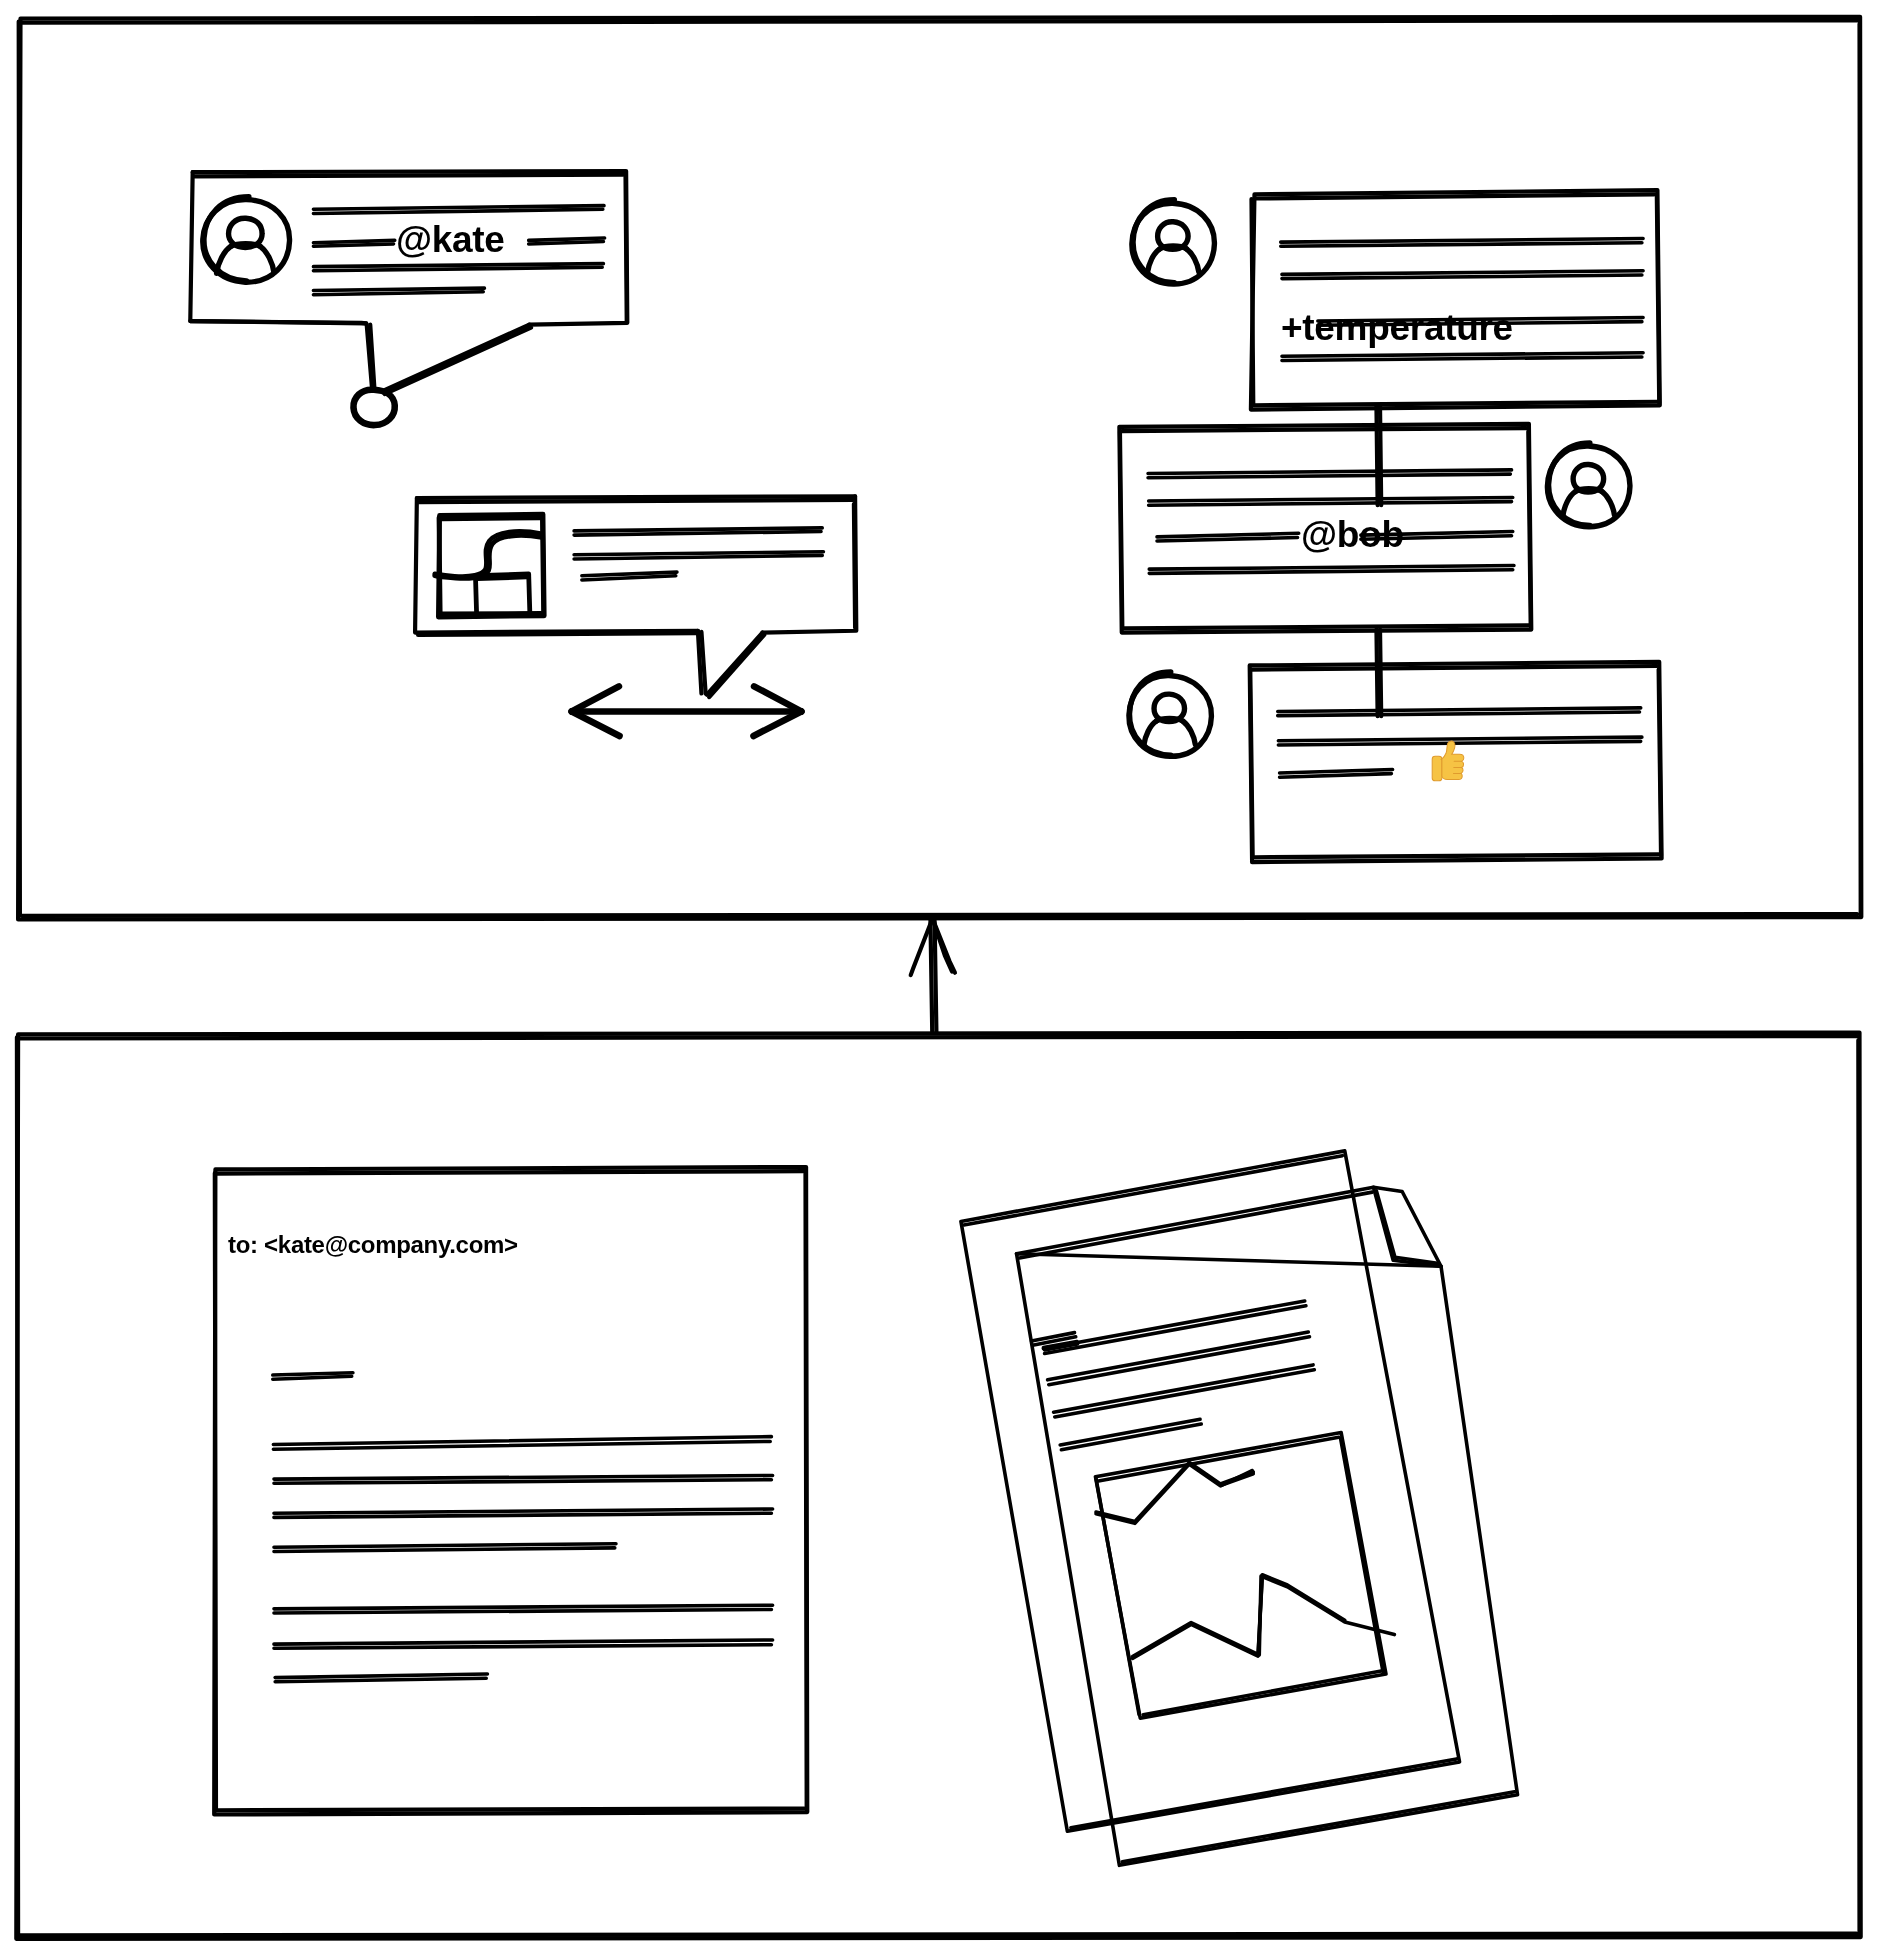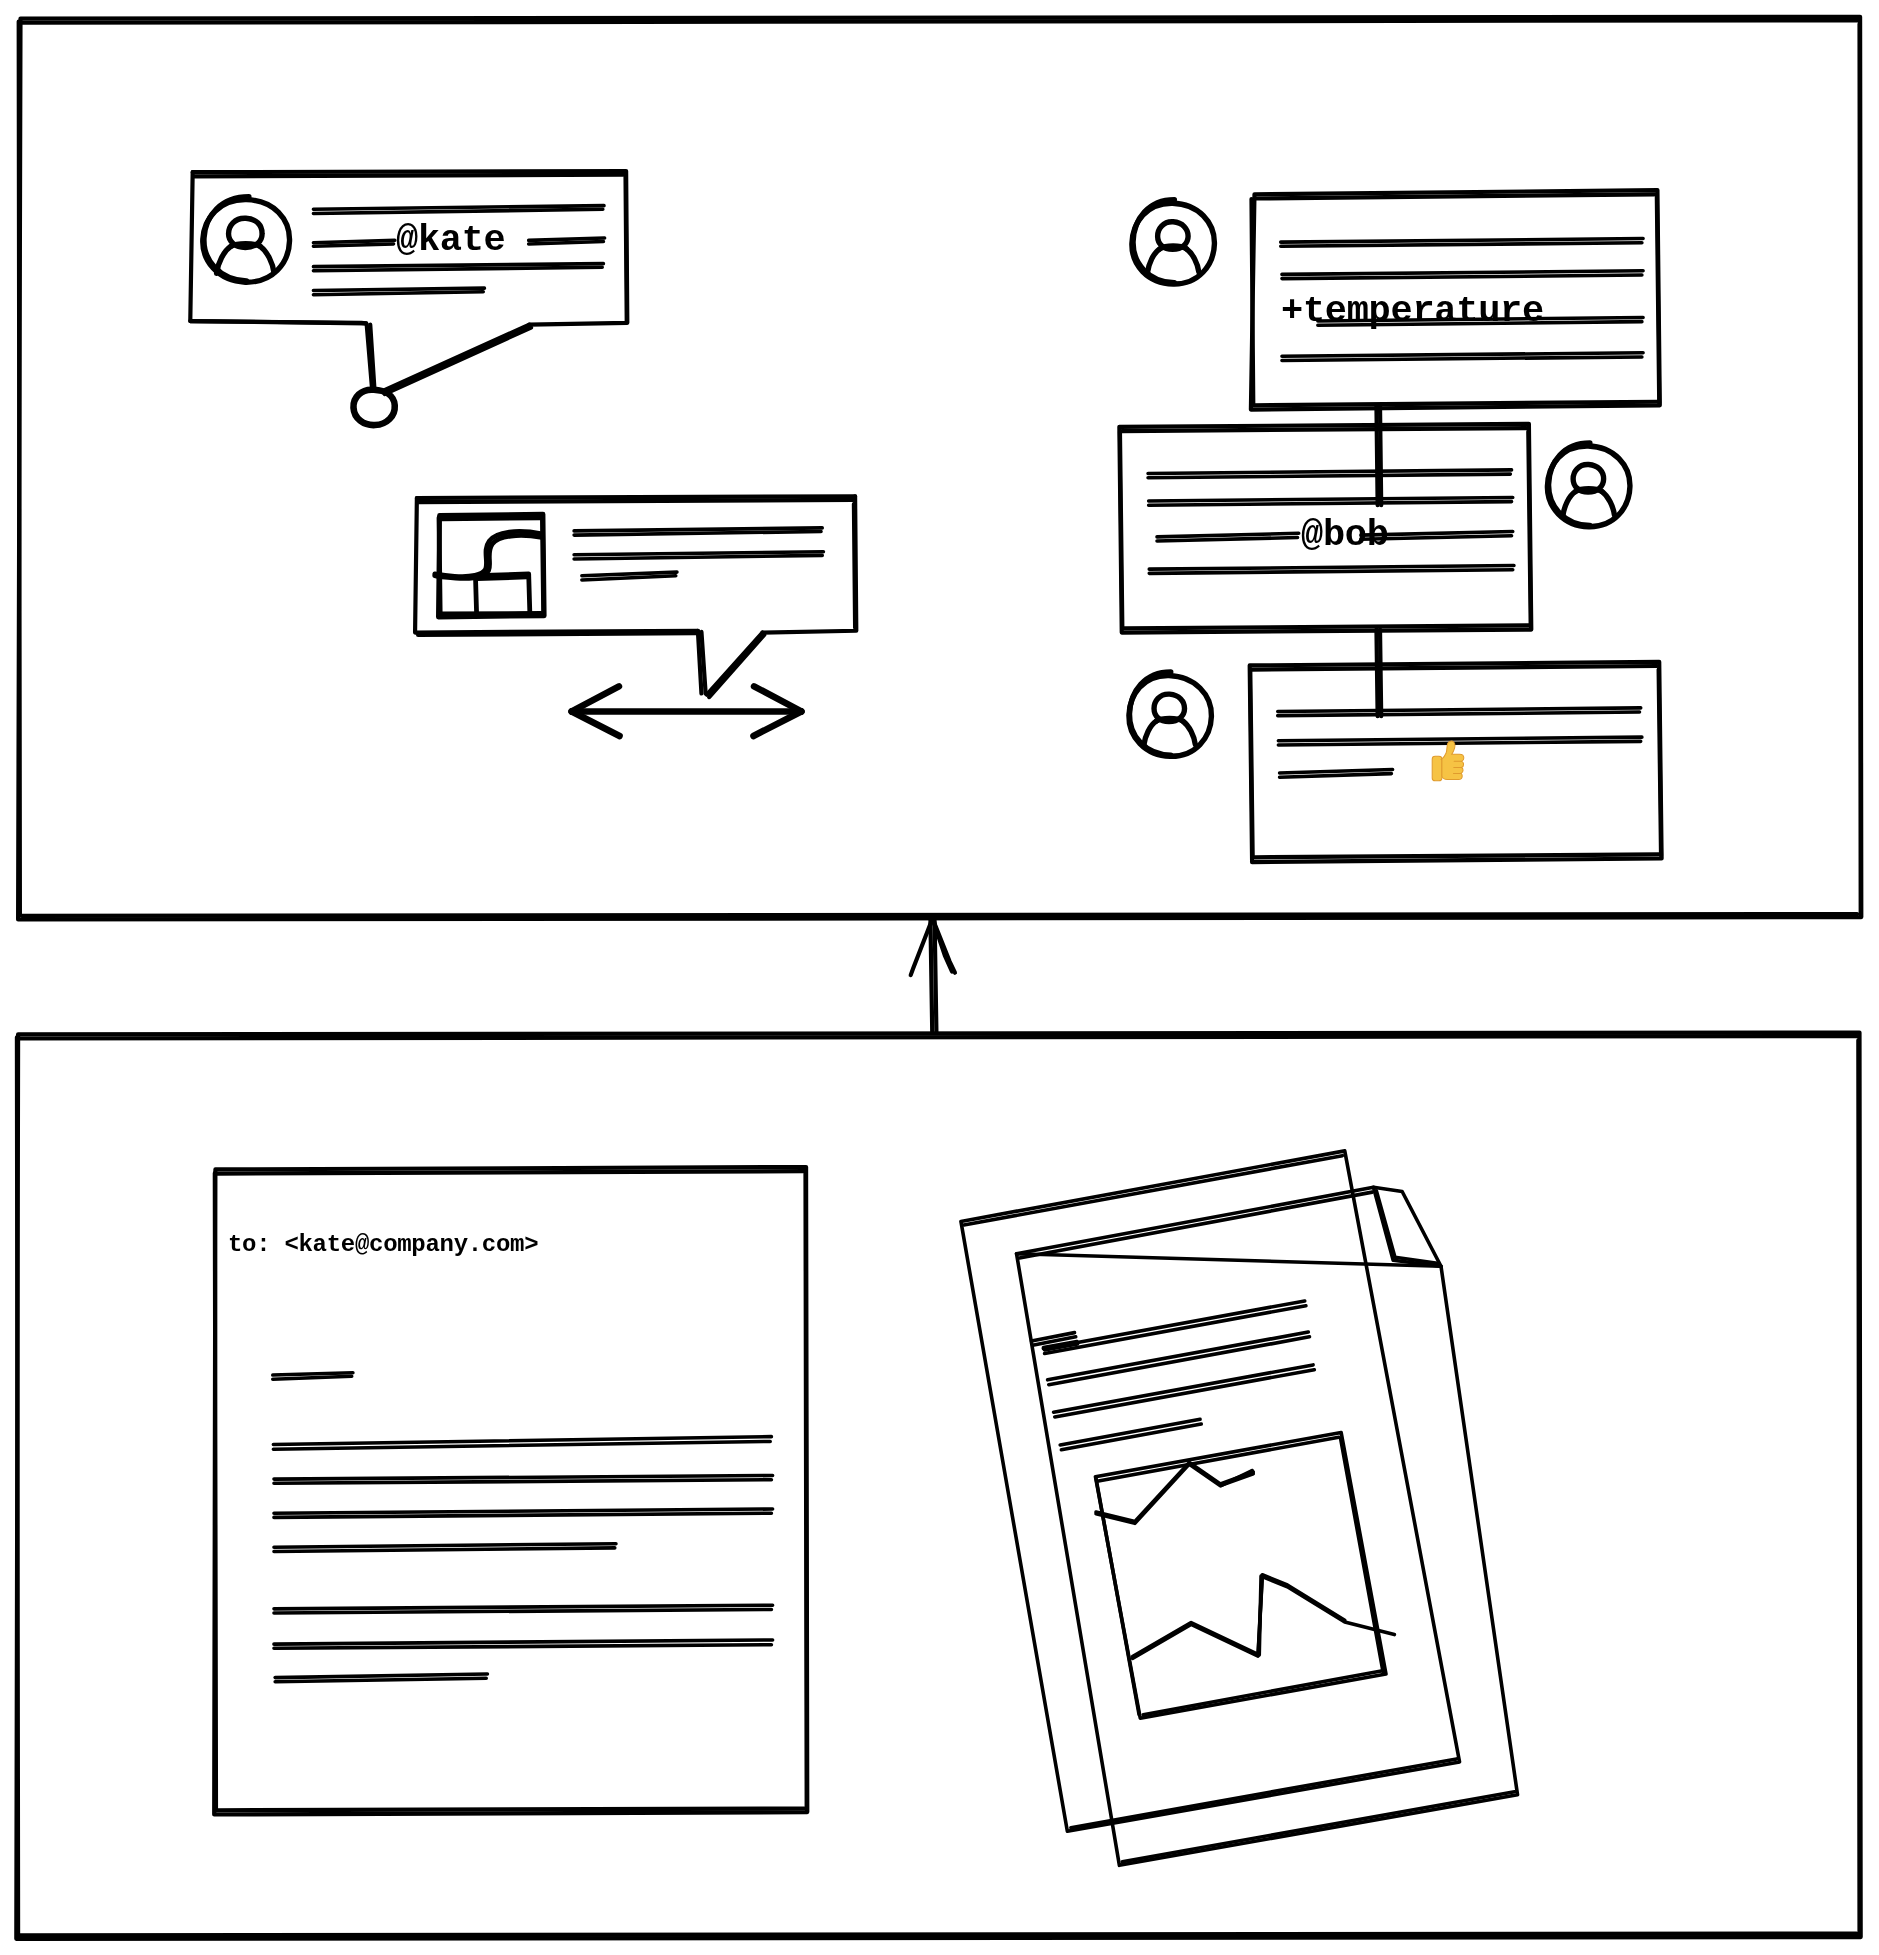--- a/index.html
+++ b/index.html
@@ -5,21 +5,21 @@
   html,body{margin:0;padding:0;background:#ffffff;}
   body{
     width:1880px;height:1955px;
     font-family:"DejaVu Sans", sans-serif;
     position:relative;overflow:hidden;
   }
   #stage{position:absolute;inset:0;width:1880px;height:1955px;}
   svg.layer{position:absolute;left:0;top:0;width:1880px;height:1955px;}
   .hand-text{
     position:absolute;
-    font-family:Liberation Mono, monospace;
+    font-family:Liberation Sans, sans-serif;
     font-weight:700;
     color:#000;
     white-space:nowrap;
     letter-spacing:-0.3px;
   }
   .thumb-svg{position:absolute;}
 </style>
 </head>
 <body>
 
@@ -291,21 +291,21 @@
 
         <path d="M1894 2774 L1992 2717 L2104 2770 L2111 2637 L2153 2654 L2249 2713 L2332 2734"></path>
         <path d="M1894 2771 L1992 2714 L2104 2767 L2111 2634 L2153 2651 L2249 2710"></path>
         <path d="M2109 2636 L2106 2768"></path>
       </g>
     </g>
   </svg>
 
   <div class="hand-text" style="left:396px;top:219px;font-size:37px;">@kate</div>
 
-  <div class="hand-text" style="left:1281px;top:290px;font-size:37px;">+temperature</div>
+  <div class="hand-text" style="left:1281px;top:307px;font-size:37px;">+temperature</div>
 
   <div class="hand-text" style="left:1301px;top:514px;font-size:37px;">@bob</div>
 
 
   <div class="hand-text" style="left:228px;top:1231px;font-size:24px;">to: &lt;kate@company.com&gt;</div>
 
   <svg class="thumb-svg" style="left:1417px;top:734px;" width="54" height="54" viewBox="0 0 64 64">
     <g>
       <path d="M18 30 L18 52 C18 54 19.5 55.5 21.5 55.5 L26 55.5 C28 55.5 29.5 54 29.5 52 L29.5 30 C29.5 28 28 26.5 26 26.5 L21.5 26.5 C19.5 26.5 18 28 18 30 Z" fill="#F6C344" stroke="#E09B2D" stroke-width="1.2"></path>
       <path d="M29 30 C29 30 32.5 27.5 34.5 22.5 C36 18.5 35 14 36.5 11 C37.8 8.4 41.5 7.5 43.5 9.5 C45.5 11.5 45 16 43.5 19.5 C42.5 21.8 41.2 24 41.2 24 L50.5 24 C53.5 24 55.5 26 55.5 28.5 C55.5 30.3 54.4 31.7 53 32.4 C54.3 33 55.2 34.3 55.2 36 C55.2 37.7 54.2 39 52.8 39.7 C53.9 40.4 54.6 41.6 54.6 43 C54.6 44.7 53.6 46 52.2 46.7 C53.1 47.4 53.6 48.5 53.6 49.7 C53.6 52 51.7 54 49 54 L36 54 C33 54 29.5 52.5 29.5 49.5 L29.5 30 Z" fill="#F6C344" stroke="#E09B2D" stroke-width="1.2"></path>

